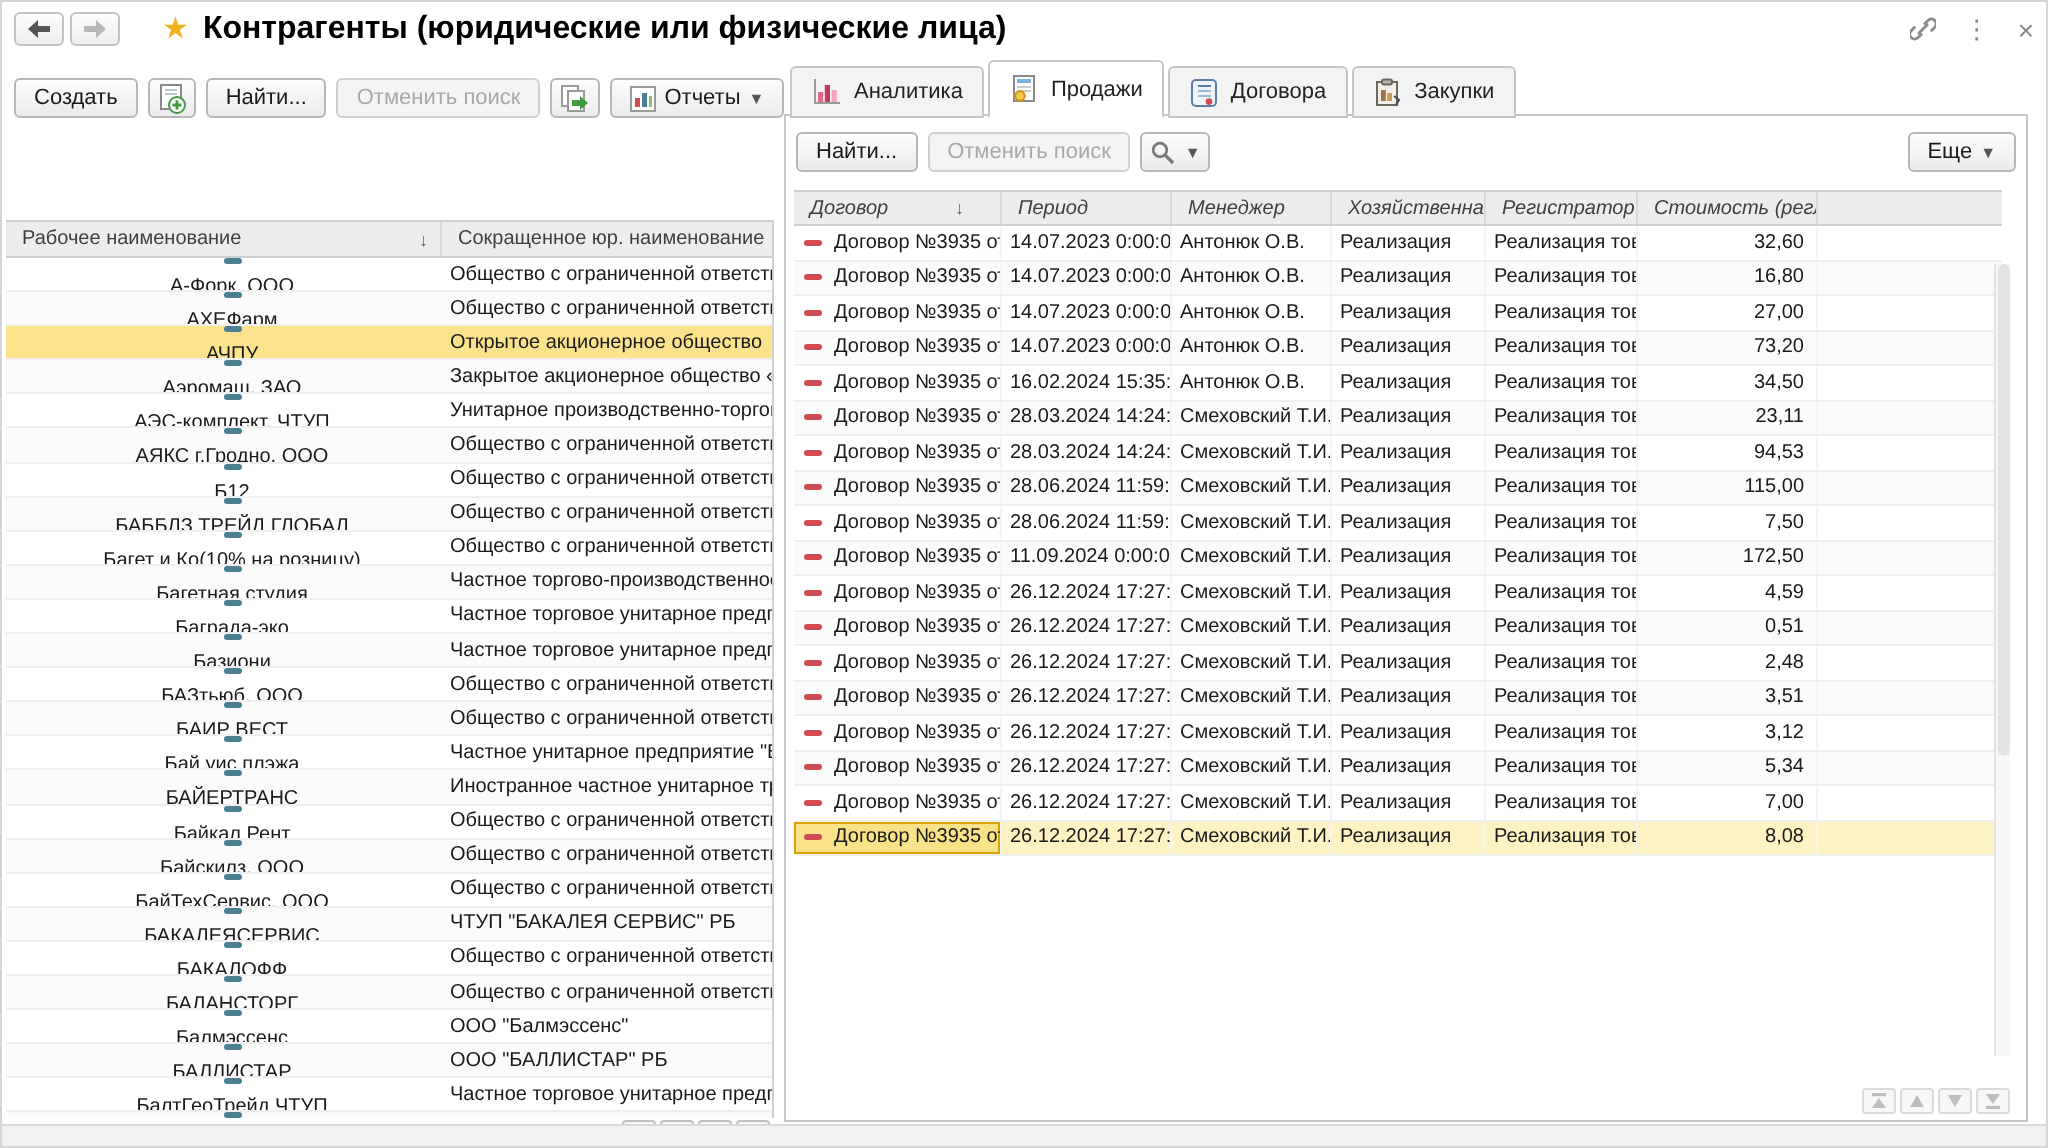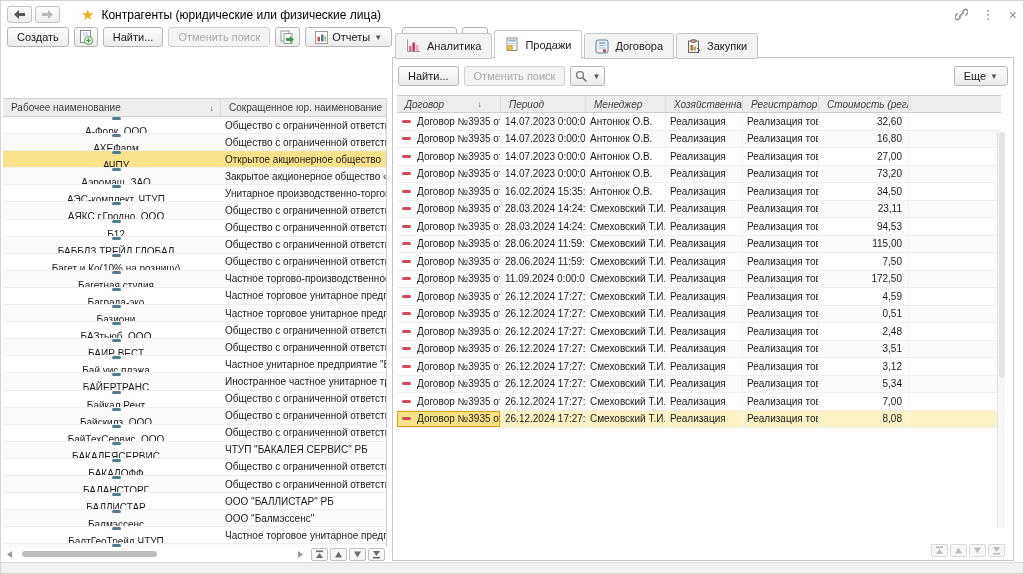--- a/index.html
+++ b/index.html
@@ -7,30 +7,30 @@
   body {
     font-family: "Liberation Sans", "DejaVu Sans", sans-serif;
     background:#fff; color:#1a1a1a; position:relative;
     border:1px solid #d5d5d5;
   }
   
   .titlebar { position:absolute; top:0; left:0; right:0; height:25px; display:flex; align-items:center; padding:2px 6px 0 6px; background:#fff; }
   .nav-btn { width:25px; height:17px; border:1px solid #c2c2c2; border-radius:3px; background:linear-gradient(#fdfdfd,#ededed); font-size:11px; color:#444; display:flex; align-items:center; justify-content:center; cursor:pointer; margin-right:3px; }
   .nav-btn.disabled { color:#b0b0b0; }
   .star { color:#f2b01e; font-size:15px; margin:0 7px 0 18px; line-height:1; }
-  .title { font-size:12px; font-weight:normal; color:#000; }
+  .title { font-size:16px; font-weight:bold; color:#000; }
   .win-icons { margin-left:auto; display:flex; align-items:center; gap:14px; color:#8a8a8a; }
   .win-icons span { cursor:pointer; font-size:12px; line-height:1; }
   
   .btn { height:20px; border:1px solid #b7b7b7; border-radius:3px; background:linear-gradient(#fdfdfd,#ebebeb); font-size:11px; color:#1a1a1a; padding:0 9px; display:inline-flex; align-items:center; gap:4px; cursor:pointer; white-space:nowrap; font-family:inherit; }
   .btn.disabled { color:#a8a8a8; border-color:#d0d0d0; background:#f4f4f4; }
   .btn .caret { font-size:8px; color:#555; }
   .icon-btn { padding:0 4px; }
   
-  .left-panel { position:absolute; left:2px; top:25px; width:384px; height:535px; }
+  .left-panel { position:absolute; left:2px; top:37px; width:384px; height:535px; }
   .lp-toolbar { height:24px; display:flex; align-items:center; gap:5px; padding:1px 2px 3px 4px; }
   .lp-toolbar .spacer, .rp-toolbar .spacer { flex:1; }
   .lt { position:absolute; top:24px; left:0; right:0; bottom:14px; border-right:1px solid #d0d0d0; overflow:hidden;margin-top:48px; }
   .lt-header { display:grid; grid-template-columns:218px 1fr; height:19px; background:#ededed; border-top:1px solid #cfcfcf; border-bottom:1px solid #cfcfcf; font-size:10px; color:#3f3f3f; }
   .lt-header .hc { display:flex; align-items:center; padding:0 6px 0 8px; border-right:1px solid #d9d9d9; overflow:hidden; white-space:nowrap; }
   .lt-header .hc:last-child { border-right:none;text-align:center; }
   .sort-arrow { margin-left:auto; color:#666; font-size:9px; padding-left:4px; }
   .lt-rows { font-size:10px; }
   .lt-row { display:grid; grid-template-columns:218px 1fr; height:17.1px; border-bottom:1px solid #efefef; align-items:center; background:#fff; cursor:pointer; }
   .lt-row:nth-child(even){ background:#fbfbfb; }
@@ -338,31 +338,31 @@
           <div class="c1">
             <span class="dash teal"></span>
             <span>БАЛАНСТОРГ</span>
           </div>
           <div class="c2">Общество с ограниченной ответственностью</div>
         </div>
 
         <div class="lt-row">
           <div class="c1">
             <span class="dash teal"></span>
+            <span>Балмэссенс</span>
+          </div>
+          <div class="c2">ООО "Балмэссенс"</div>
+        </div>
+
+        <div class="lt-row">
+          <div class="c1">
+            <span class="dash teal"></span>
             <span>БАЛЛИСТАР</span>
           </div>
           <div class="c2">ООО "БАЛЛИСТАР" РБ</div>
-        </div>
-
-        <div class="lt-row">
-          <div class="c1">
-            <span class="dash teal"></span>
-            <span>Балмэссенс</span>
-          </div>
-          <div class="c2">ООО "Балмэссенс"</div>
         </div>
 
         <div class="lt-row">
           <div class="c1">
             <span class="dash teal"></span>
             <span>БалтГеоТрейд ЧТУП</span>
           </div>
           <div class="c2">Частное торговое унитарное предприятие "Б</div>
         </div>
 

